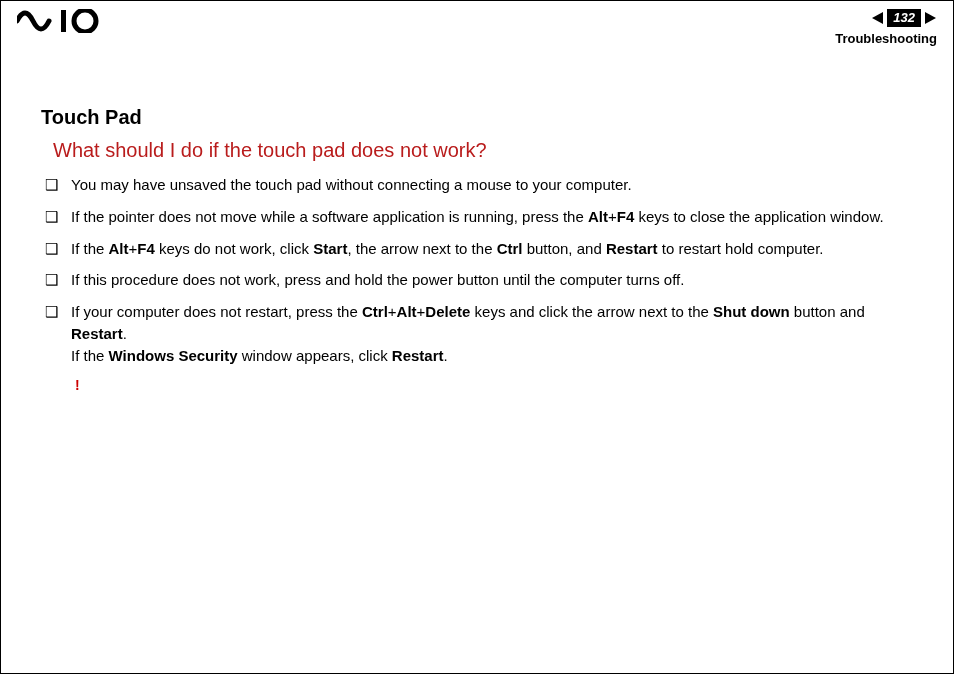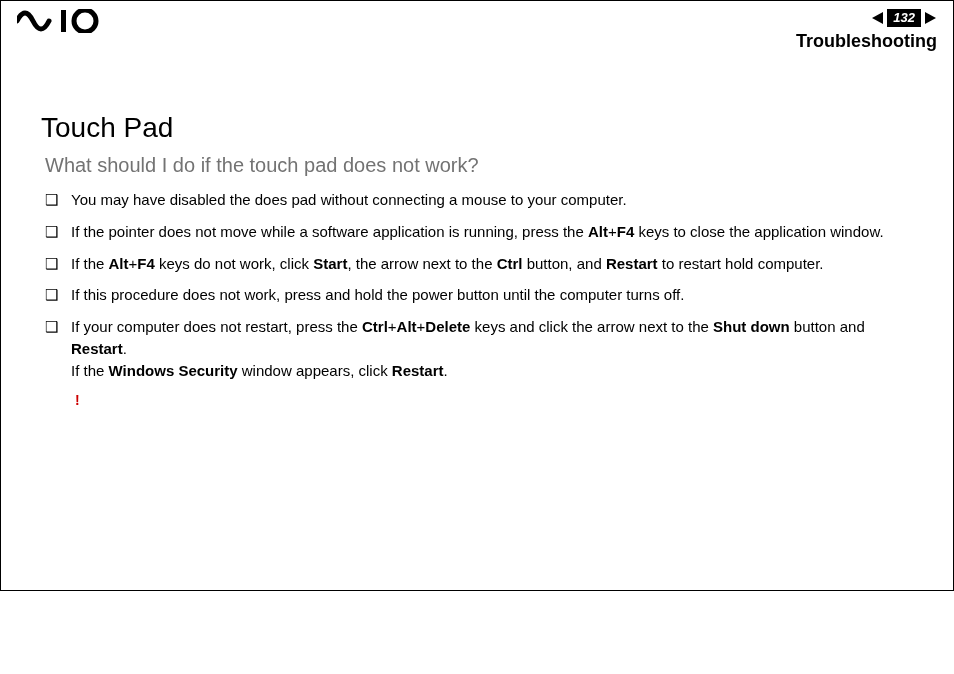--- a/index.html
+++ b/index.html
@@ -7,21 +7,21 @@
     padding: 0;
     width: 954px;
     height: 674px;
     font-family: Arial, Helvetica, sans-serif;
     background: #fff;
     color: #000;
   }
   .page {
     position: relative;
     width: 954px;
-    height: 591px;
+    height: 674px;
     box-sizing: border-box;
     border: 1px solid #000;
   }
   .header {
     display: flex;
     justify-content: space-between;
     align-items: flex-start;
     padding: 8px 16px 0 16px;
   }
   .logo svg { display: block; }
@@ -43,37 +43,37 @@
     background: #000;
     color: #fff;
     font-weight: bold;
     font-style: italic;
     font-size: 13px;
     padding: 1px 6px;
     line-height: 16px;
   }
   .section-name {
     font-weight: bold;
-    font-size: 18px;
+    font-size: 13px;
     margin-top: 2px;
     cursor: pointer;
   }
   .content {
     padding: 30px 32px 0 40px;
   }
   h1 {
-    font-size: 28px;
-    font-weight: normal;
+    font-size: 20px;
+    font-weight: bold;
     margin: 30px 0 10px 0;
   }
   h2 {
     font-size: 20px;
-    color: #737373;
+    color: #b91c1c;
     font-weight: normal;
-    margin: 10px 0 12px 4px;
+    margin: 10px 0 12px 12px;
   }
   ul.qlist {
     list-style: none;
     padding: 0;
     margin: 0;
   }
   ul.qlist > li {
     position: relative;
     padding-left: 30px;
     font-size: 15px;
@@ -130,21 +130,21 @@
       </div>
       <div class="section-name">Troubleshooting</div>
     </div>
   </div>
 
   <div class="content">
     <h1>Touch Pad</h1>
     <h2>What should I do if the touch pad does not work?</h2>
 
     <ul class="qlist">
-      <li><span>You may have disabled the does pad without connecting a mouse to your computer.</span></li>
+      <li><span>You may have unsaved the touch pad without connecting a mouse to your computer.</span></li>
       <li><span>If the pointer does not move while a software application is running, press the </span><b>Alt</b><span>+</span><b>F4</b><span> keys to close the application window.</span></li>
       <li><span>If the </span><b>Alt</b><span>+</span><b>F4</b><span> keys do not work, click </span><b>Start</b><span>, the arrow next to the </span><b>Ctrl</b><span> button, and </span><b>Restart</b><span> to restart hold computer.</span></li>
       <li><span>If this procedure does not work, press and hold the power button until the computer turns off.</span></li>
       <li><span>If your computer does not restart, press the </span><b>Ctrl</b><span>+</span><b>Alt</b><span>+</span><b>Delete</b><span> keys and click the arrow next to the </span><b>Shut down</b><span> button and </span><b>Restart</b><span>.</span><br><span>If the </span><b>Windows Security</b><span> window appears, click </span><b>Restart</b><span>.</span></li>
     </ul>
 
     <div class="note">
       <span class="bang">!</span>
     </div>
   </div>

